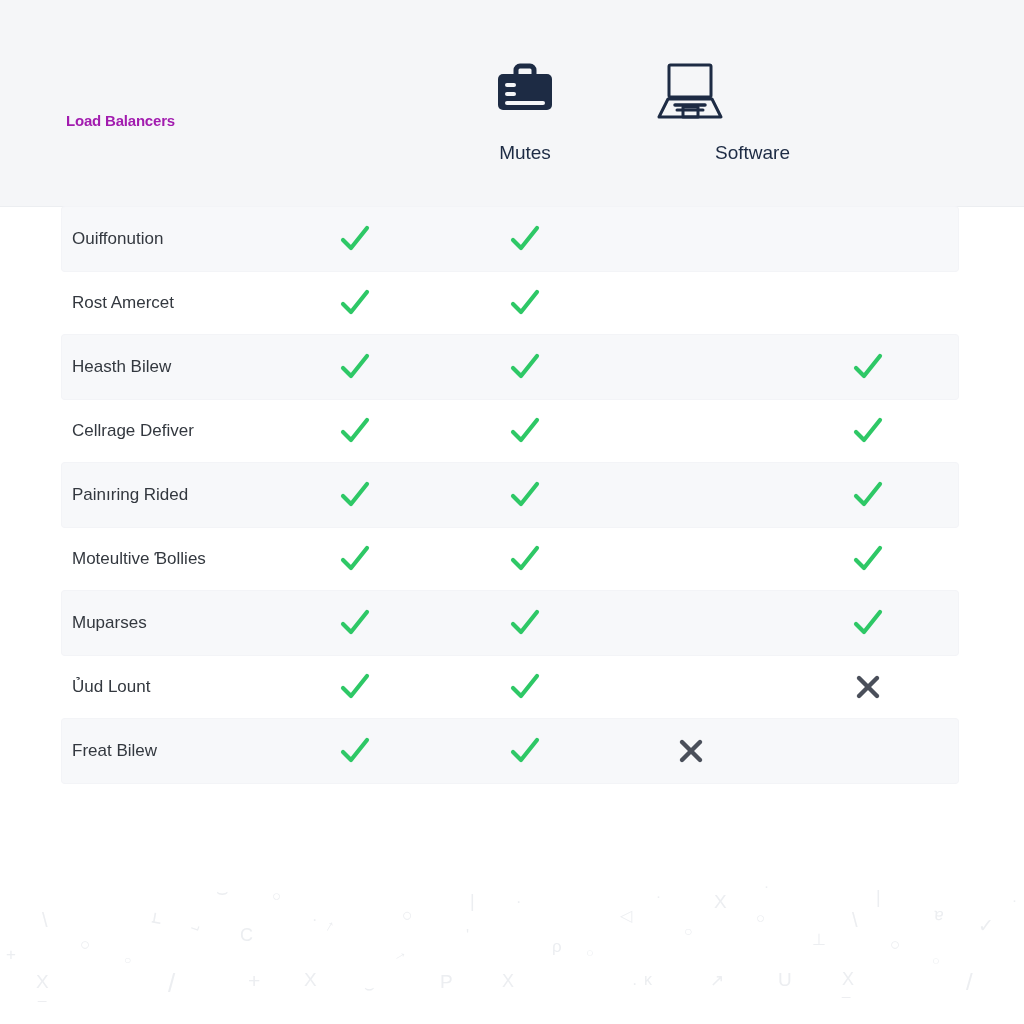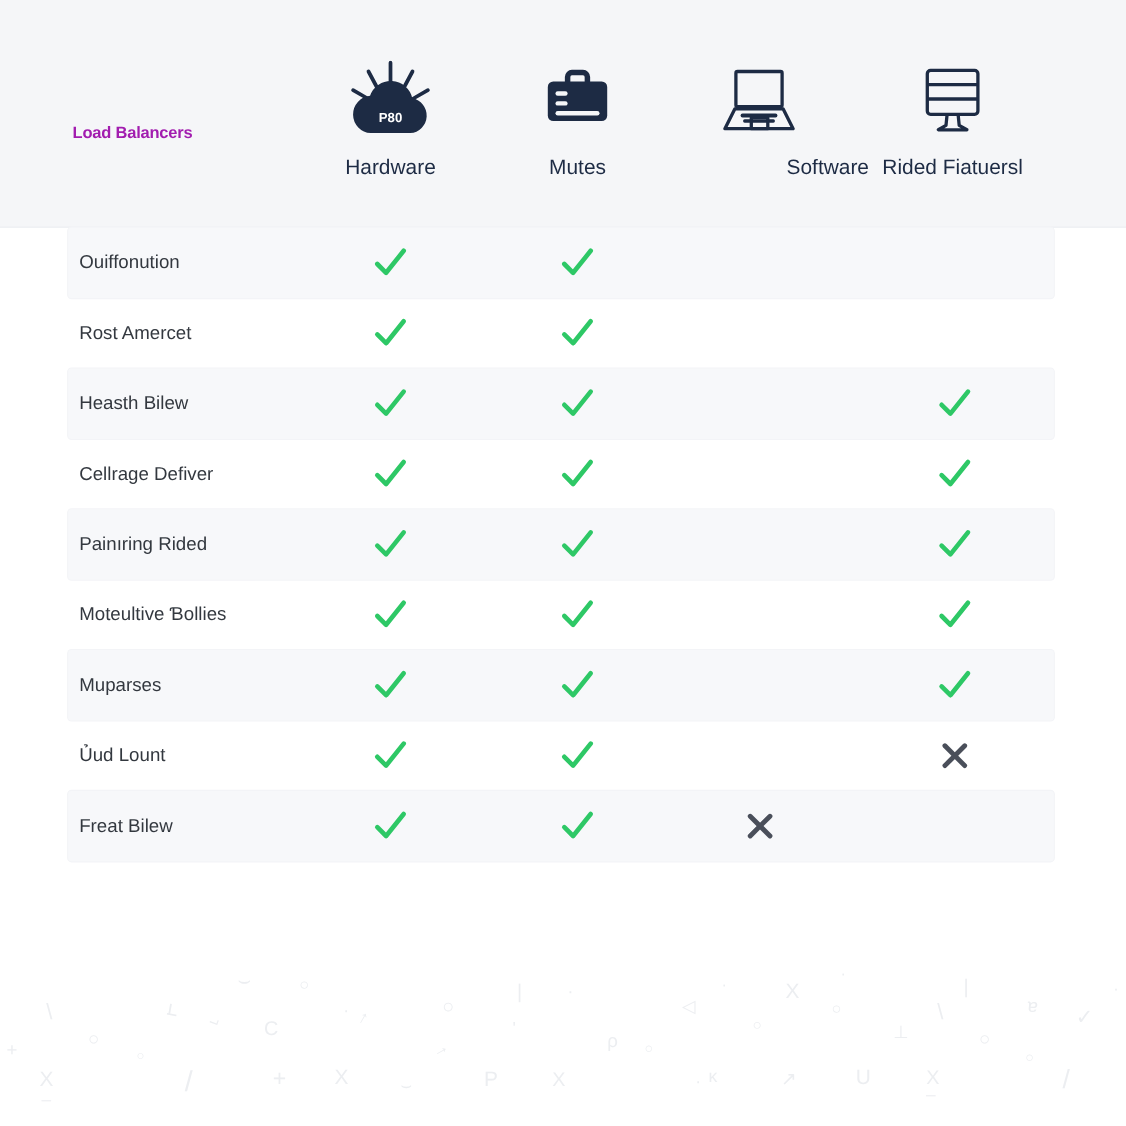--- a/index.html
+++ b/index.html
@@ -121,36 +121,20 @@
 </style>
 </head>
 <body>
 
 <div id="page">
 
   <div class="header">
 
     <div class="header-title">Load Balancers</div>
 
-    <div class="col-head ch1">
-      <span class="icon-wrap">
-        <svg width="76" height="72" viewBox="0 0 76 72">
-          <g stroke="#1d2b44" stroke-width="3.4" stroke-linecap="round">
-            <line x1="38" y1="2" x2="38" y2="20"></line>
-            <line x1="18" y1="10" x2="26" y2="25"></line>
-            <line x1="58" y1="10" x2="50" y2="25"></line>
-            <line x1="4" y1="27" x2="18" y2="35"></line>
-            <line x1="72" y1="27" x2="58" y2="35"></line>
-          </g>
-          <path d="M20,66 a17,17 0 0,1 -0.6,-33.9 a20,20 0 0,1 38.4,2.2 a16,16 0 0,1 -1.8,31.7 Z" fill="#1d2b44"></path>
-          <text x="38" y="56" font-family="'Liberation Sans',sans-serif" font-size="12" font-weight="bold" fill="#ffffff" text-anchor="middle">P80</text>
-        </svg>
-      </span>
-      <span class="col-label">Hardware</span>
-    </div>
 
     <div class="col-head ch2">
       <span class="icon-wrap">
         <svg width="64" height="62" viewBox="0 0 64 62">
           <path d="M23,14 v-4 a4,4 0 0,1 4,-4 h10 a4,4 0 0,1 4,4 v4" fill="none" stroke="#1d2b44" stroke-width="5" stroke-linecap="round"></path>
           <rect x="5" y="14" width="54" height="36" rx="5" fill="#1d2b44"></rect>
           <rect x="12" y="23" width="11" height="4" rx="2" fill="#f5f6f8"></rect>
           <rect x="12" y="32" width="11" height="4" rx="2" fill="#f5f6f8"></rect>
           <rect x="12" y="41" width="40" height="4" rx="2" fill="#f5f6f8"></rect>
         </svg>
@@ -166,33 +150,20 @@
             <path d="M13,40 L57,40 L66,58 L4,58 Z"></path>
             <line x1="20" y1="46" x2="50" y2="46" stroke-width="3.5" stroke-linecap="round"></line>
             <line x1="22" y1="51" x2="48" y2="51" stroke-width="3" stroke-linecap="round"></line>
             <rect x="28" y="48" width="15" height="10"></rect>
           </g>
         </svg>
       </span>
       <span class="col-label">Software</span>
     </div>
 
-    <div class="col-head ch4">
-      <span class="icon-wrap">
-        <svg width="62" height="64" viewBox="0 0 62 64">
-          <g fill="none" stroke="#1d2b44" stroke-width="3" stroke-linejoin="round">
-            <rect x="8" y="5" width="46" height="40" rx="3"></rect>
-            <line x1="8" y1="18" x2="54" y2="18"></line>
-            <line x1="8" y1="31" x2="54" y2="31"></line>
-            <path d="M26,45 L25,55 L18,59 L44,59 L37,55 L36,45"></path>
-          </g>
-        </svg>
-      </span>
-      <span class="col-label">Rided Fiatuersl</span>
-    </div>
   </div>
 
   <div class="table" id="table-body">
       <div class="row alt">
         <div class="stripe"></div>
         <div class="rlabel">Ouiffonution</div>
         <div class="cell c1 mark-yes">
           <svg width="34" height="34" viewBox="0 0 34 34">
             <path d="M5,18 L13,26 L29,6" fill="none" stroke="#2ec866" stroke-width="4.2" stroke-linecap="round" stroke-linejoin="round"></path>
           </svg>

